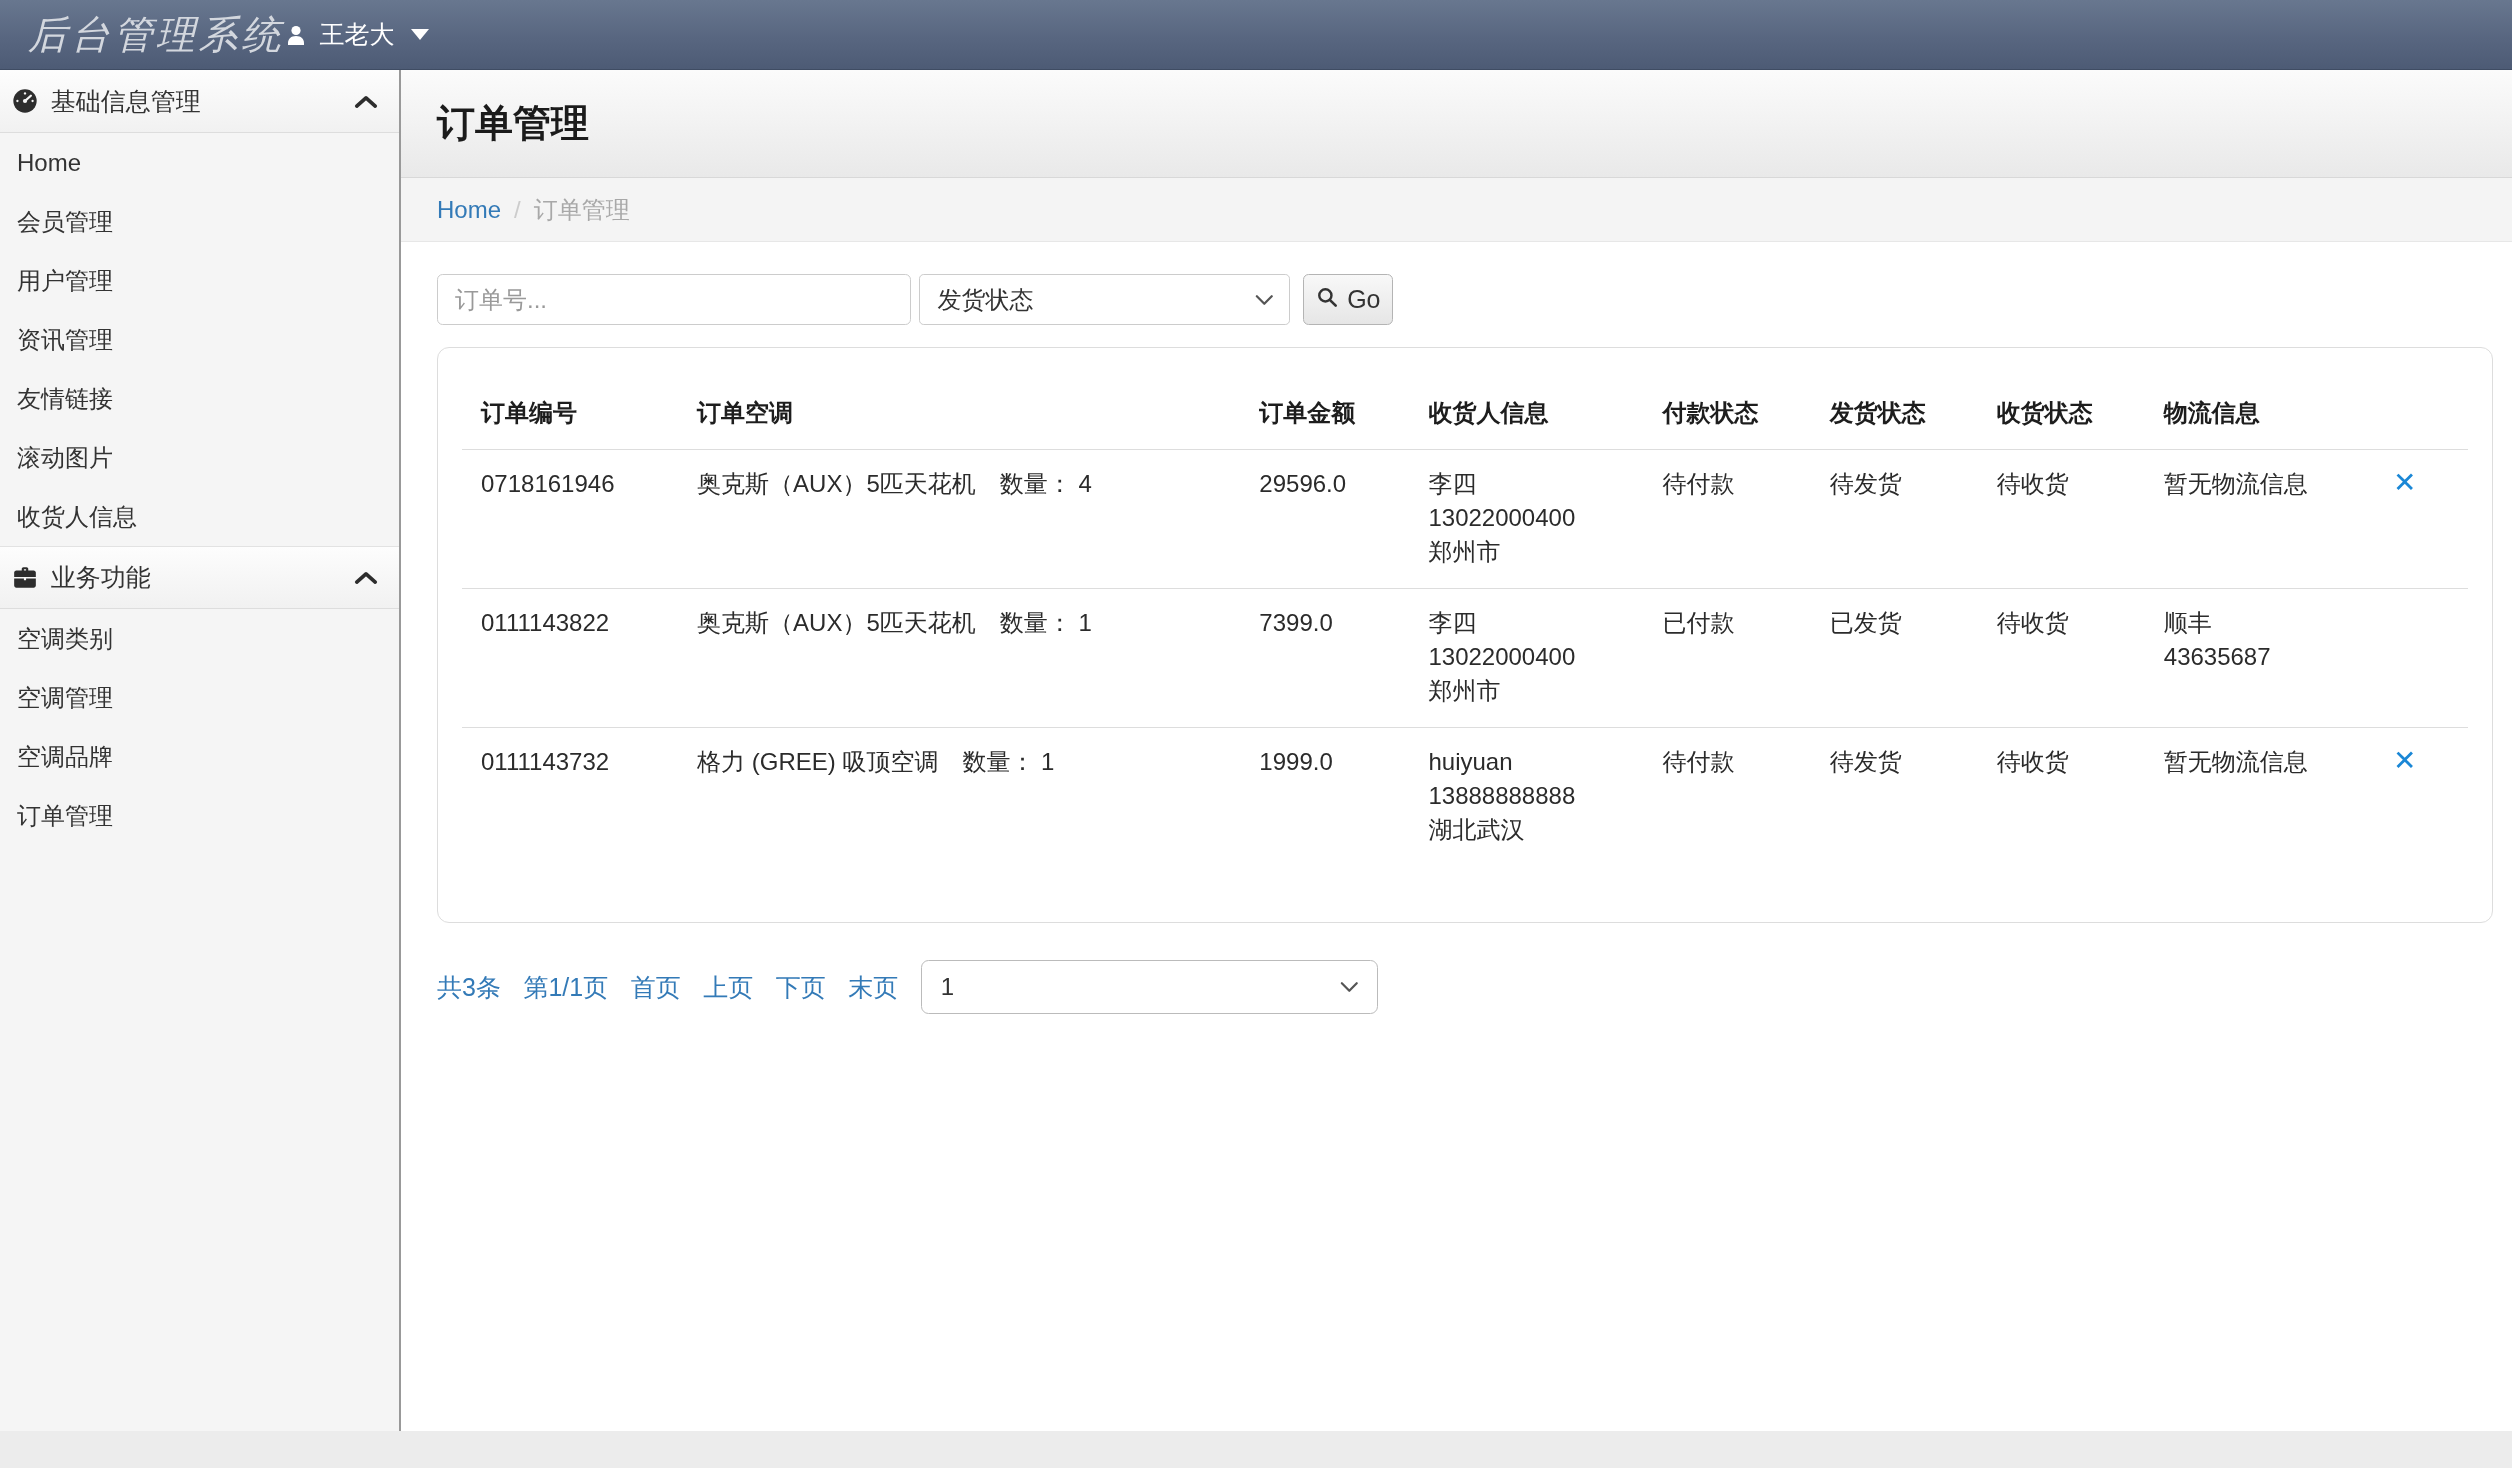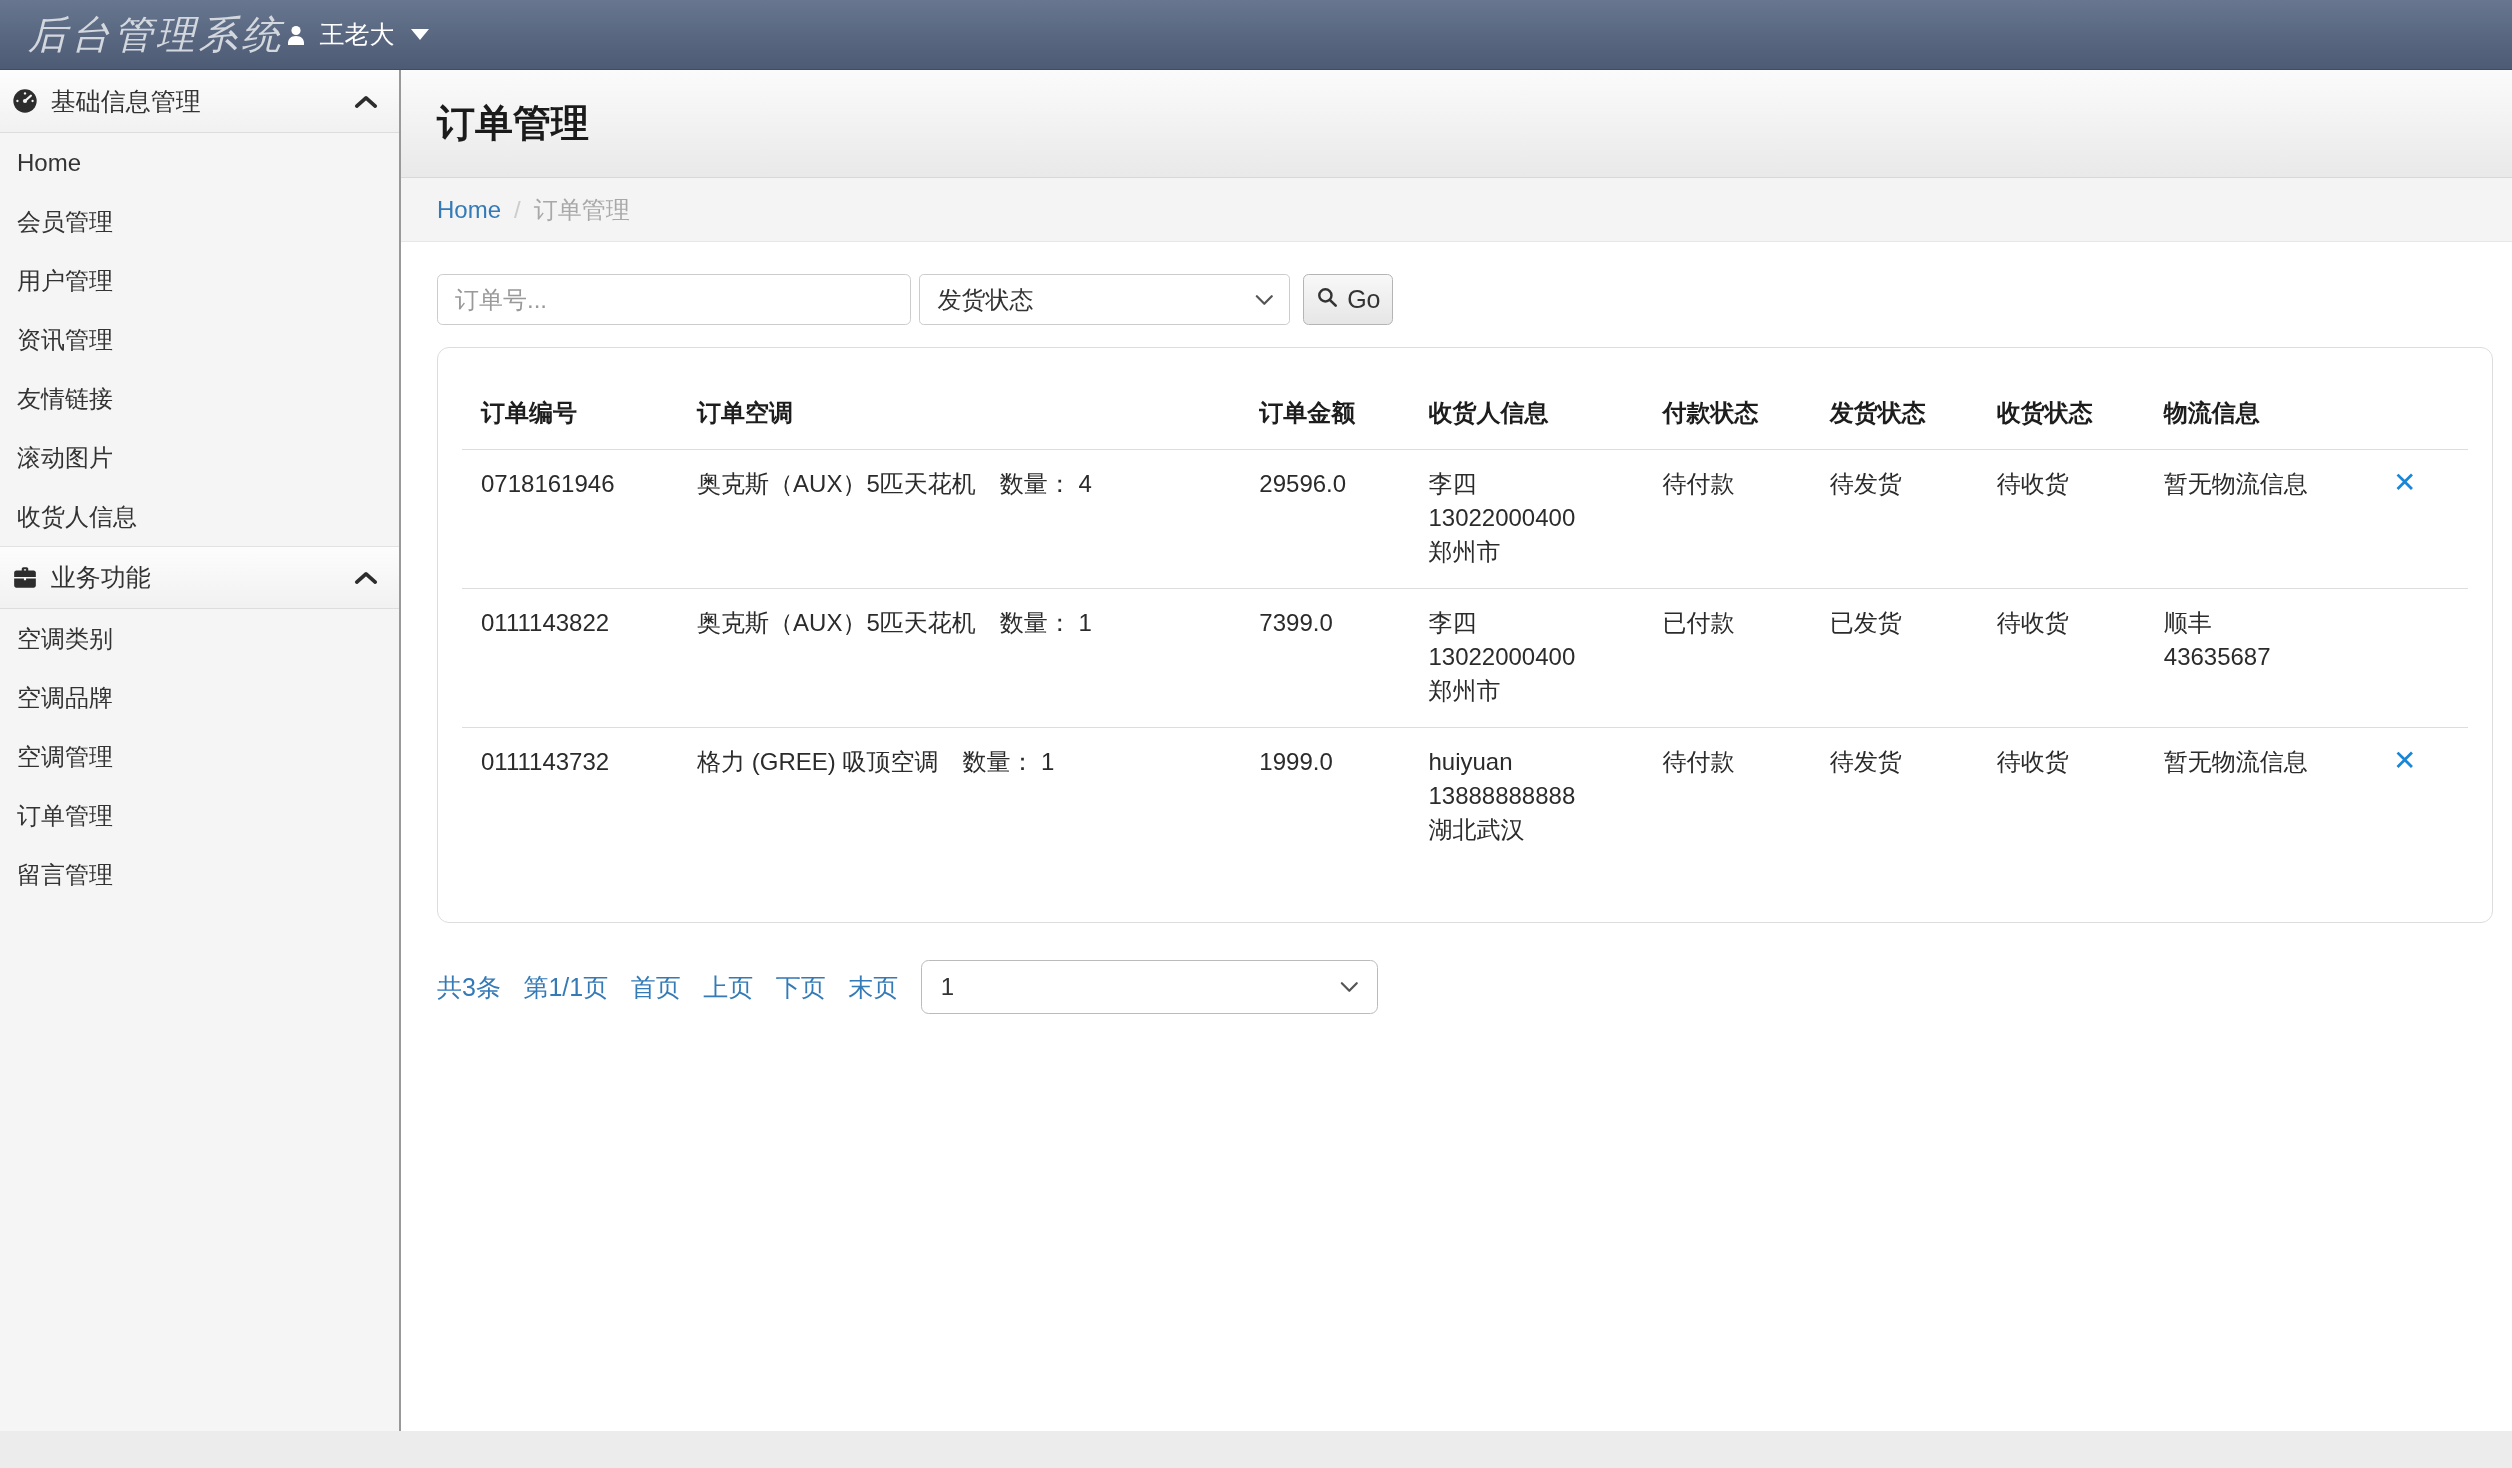--- a/index.html
+++ b/index.html
@@ -277,24 +277,23 @@
       </span>
       <span class="sec-title">业务功能</span>
       <span class="chev">
         <svg width="24" height="15" viewBox="0 0 26 16">
             <polyline points="3,13 13,4 23,13" fill="none" stroke="#2d2d2d" stroke-width="4" stroke-linecap="round" stroke-linejoin="round"></polyline>
           </svg>
       </span>
     </div>
     <ul class="side-list">
       <li class="side-item">空调类别</li>
+      <li class="side-item">空调管理</li>
       <li class="side-item">空调品牌</li>
-      <li class="side-item">空调管理</li>
       <li class="side-item">订单管理</li>
-      <li class="side-item">留言管理</li>
     </ul>
   </nav>
 
   <main class="main">
     <div class="page-header-band">
       <h1 class="page-title">订单管理</h1>
     </div>
 
     <div class="breadcrumb-band">
       <a>Home</a>

